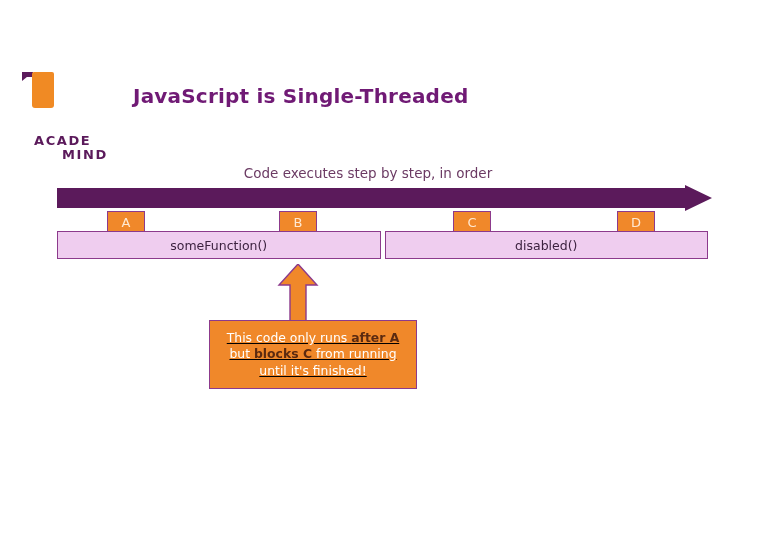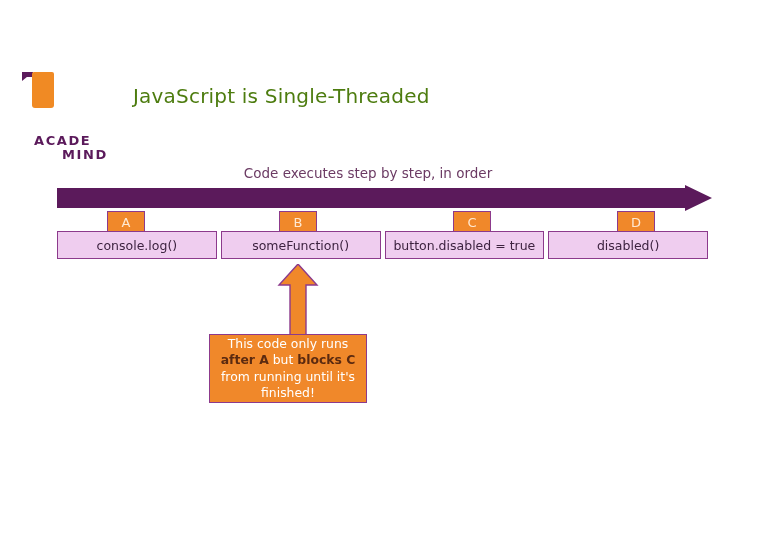--- a/index.html
+++ b/index.html
@@ -66,22 +66,22 @@
   }
   .logo-line1 { text-align: left; padding-left: 6px; }
   .logo-line2 { text-align: center; padding-left: 24px; }
 
   
   .page-title {
     position: absolute;
     left: 133px;
     top: 84px;
     font-size: 20px;
-    font-weight: normal;
-    color: #4d7c0f;
+    font-weight: bold;
+    color: #701a75;
     letter-spacing: 0.2px;
   }
 
   
   .subtitle {
     position: absolute;
     left: 0;
     top: 165px;
     width: 736px;
     text-align: center;
@@ -146,30 +146,31 @@
     left: 276px;
     top: 264px;
     width: 44px;
     height: 72px;
   }
 
   
   .callout {
     position: absolute;
     left: 209px;
-    top: 334px;
-    width: 158px;
+    top: 320px;
+    width: 208px;
     height: 69px;
     background: #F0882A;
     border: 1.4px solid #8C3A8C;
     box-sizing: border-box;
     display: flex;
     align-items: center;
     justify-content: center;
     padding: 4px 8px;
+    text-decoration: underline;
   }
   .callout-text {
     color: #FFFFFF;
     font-size: 12.4px;
     line-height: 1.32;
     text-align: center;
   }
   .callout-text b { color: #5B2A10; font-weight: bold; }
 </style>
 </head>
@@ -194,23 +195,21 @@
     <polygon points="0,3 628,3 628,0 655,13 628,26 628,23 0,23" fill="#5B1A5B"></polygon>
   </svg>
 </div>
 
 <div class="badge badge-a">A</div>
 <div class="badge badge-b">B</div>
 <div class="badge badge-c">C</div>
 <div class="badge badge-d">D</div>
 
 <div class="steps">
-  <div class="step-box">console.log()</div>
   <div class="step-box">someFunction()</div>
-  <div class="step-box">button.disabled = true</div>
   <div class="step-box">disabled()</div>
 </div>
 
 <div class="up-arrow">
   <svg width="44" height="72" viewBox="0 0 44 72" xmlns="http://www.w3.org/2000/svg">
     <polygon points="22,0 41,21 30,21 30,72 14,72 14,21 3,21" fill="#F0882A" stroke="#8C3A8C" stroke-width="1.4"></polygon>
   </svg>
 </div>
 
 <div class="callout">

